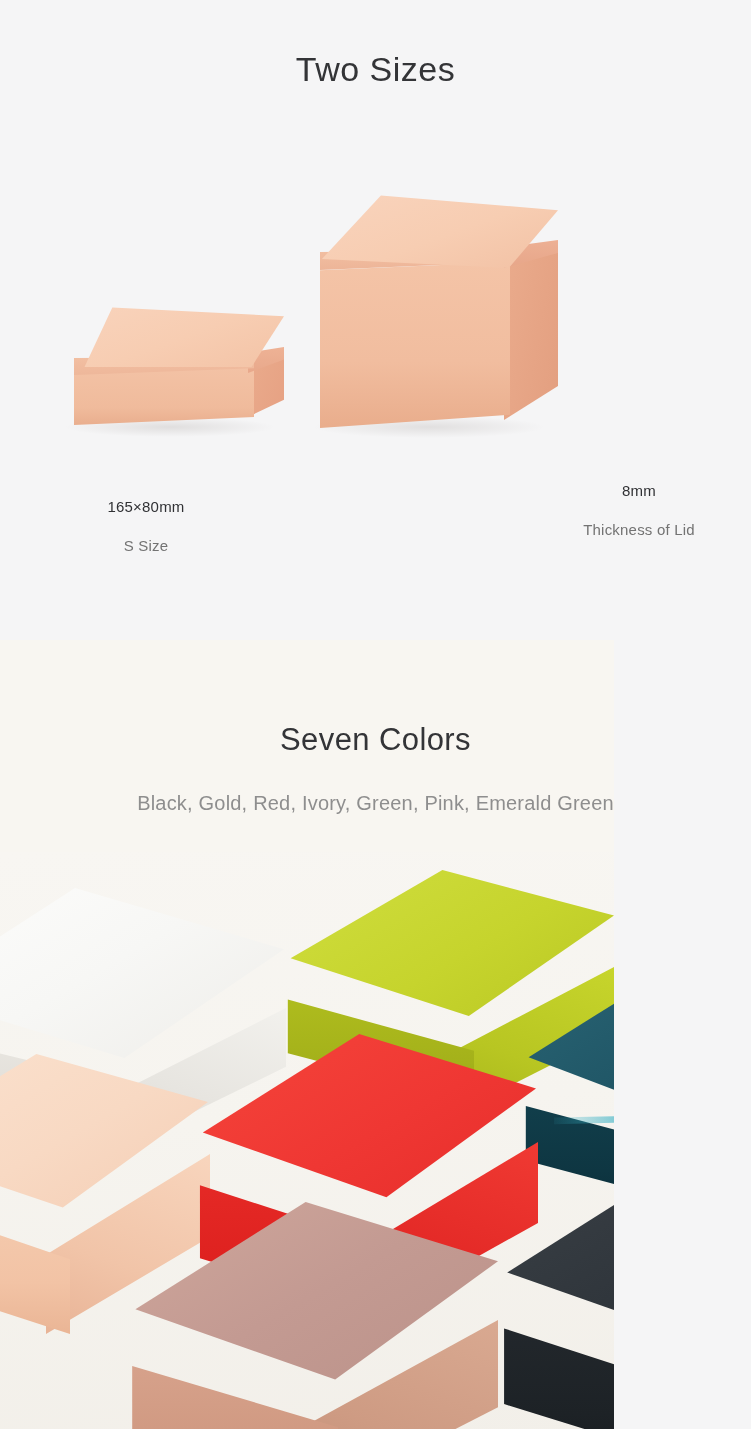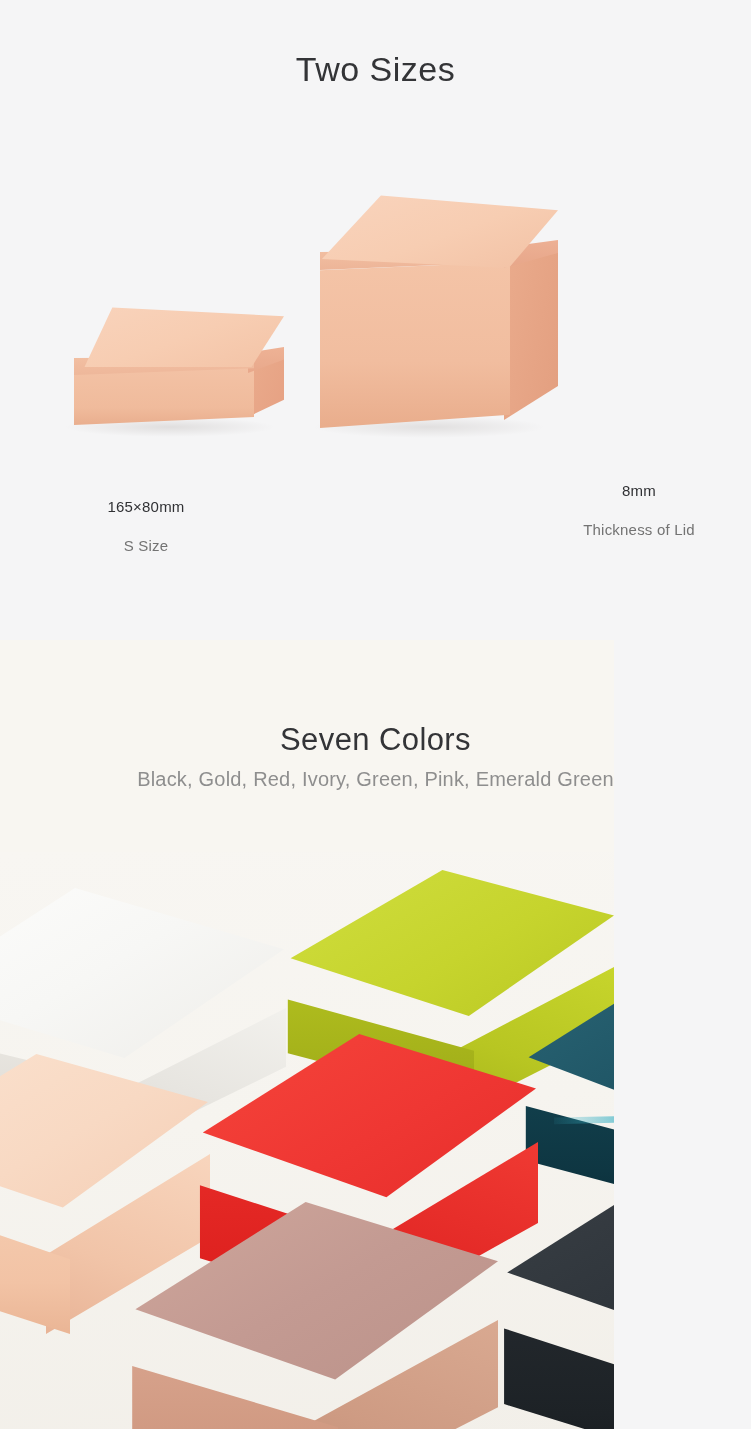--- a/index.html
+++ b/index.html
@@ -142,21 +142,21 @@
     position:absolute; left:0; top:640px; width:614px; height:789px;
     background:#f8f6f1;
     overflow:hidden;
   }
   .colors-title {
     position:absolute; left:0; top:82px; width:751px;
     text-align:center; font-size:31px; font-weight:400; color:#333437;
     letter-spacing:0.4px;
   }
   .colors-sub {
-    position:absolute; left:0; top:128px; width:751px;
+    position:absolute; left:0; top:152px; width:751px;
     text-align:center; font-size:20px; font-weight:400; color:#8e8e8e;
     letter-spacing:0.2px;
   }
 
   
   .photo {
     position:absolute; left:0; top:212px; width:751px; height:577px;
     background:linear-gradient(175deg,#f8f6f2 0%,#f6f4ef 45%,#f2efe9 100%);
     overflow:hidden;
   }

